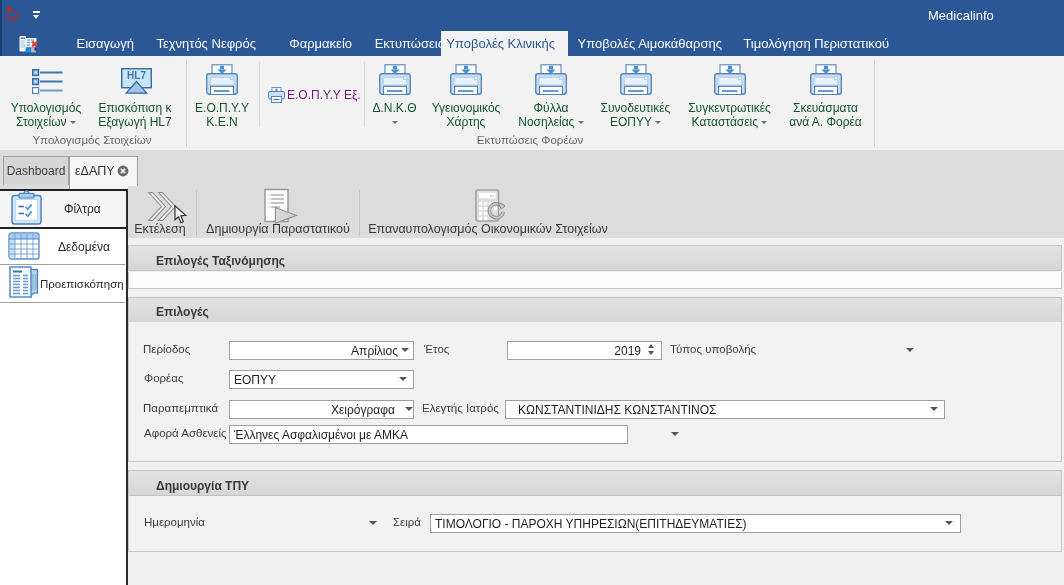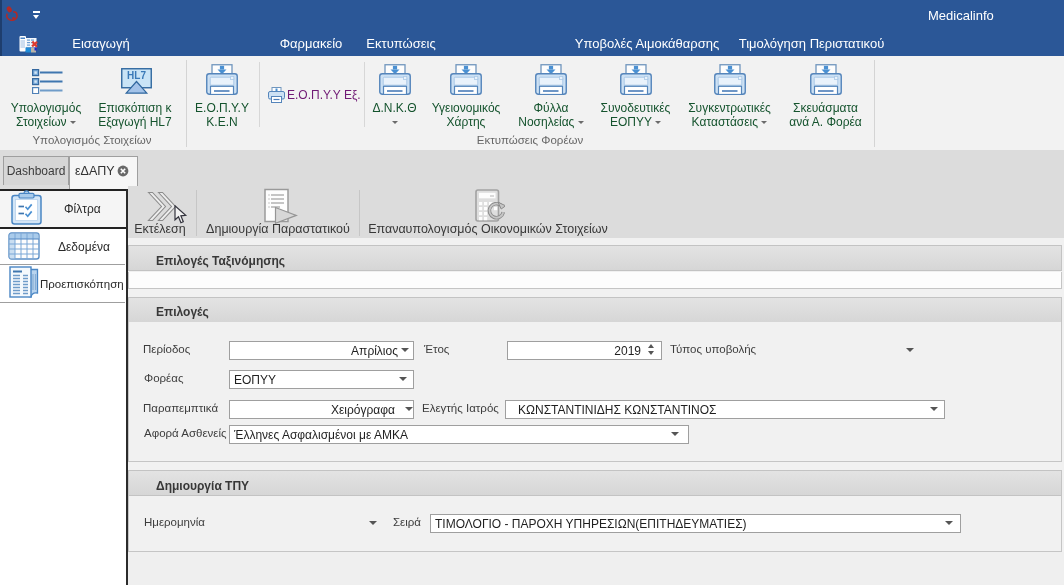--- a/index.html
+++ b/index.html
@@ -2,21 +2,21 @@
 <html><head>
 <meta charset="utf-8">
 <style>
   html,body{margin:0;padding:0;}
   body{font-family:"Liberation Sans",sans-serif;}
   #win{position:relative;width:1064px;height:585px;background:#f1f1f1;overflow:hidden;}
   .abs{position:absolute;}
   
   #titlebar{left:0;top:0;width:1064px;height:56px;background:#2b5797;}
   #apptitle{left:928px;top:8px;width:140px;color:#fff;font-size:13px;}
-  .rtab{top:31px;height:25px;color:#fff;font-size:13px;text-align:center;line-height:25px;white-space:nowrap;}
+  .rtab{top:31px;height:25px;color:#fff;font-size:13px;text-align:right;line-height:25px;white-space:nowrap;}
   .rtab.active{background:#f2f2f2;color:#2b5797;}
   
   #ribbon{left:0;top:56px;width:1064px;height:94px;background:#f2f2f2;border-bottom:1px solid #d0d0d0;}
   .rsep{top:60px;height:87px;width:1px;background:#d4d4d4;}
   .rsep2{top:62px;height:65px;width:1px;background:#d7d7d7;}
   .rbtn{top:102px;font-size:12px;line-height:13.5px;color:#14532d;text-align:center;white-space:nowrap;}
   .rgrouplabel{top:134px;font-size:11.5px;color:#666;text-align:center;white-space:nowrap;}
   .smalltext{font-size:12px;color:#701a75;white-space:nowrap;}
   .daw{display:inline-block;width:0;height:0;border-left:3px solid transparent;border-right:3px solid transparent;border-top:3.5px solid #6b6b6b;vertical-align:2px;}
   
@@ -67,22 +67,24 @@
       <rect x="12" y="4.5" width="3" height="1.2" fill="#6d9ed2"></rect>
     <rect x="8" y="7" width="3" height="1.2" fill="#6d9ed2"></rect>
       <rect x="12" y="7" width="3" height="1.2" fill="#6d9ed2"></rect>
     <rect x="8" y="9.5" width="3" height="1.2" fill="#6d9ed2"></rect>
     <path d="M14.2 5.8 l1.5 1.7 1.7-1.5 1.5 1.7 -1.7 1.5 1.6 1.8 -1.7 1.5 -1.6-1.8 -1.7 1.5 -1.5-1.7 1.7-1.5 -1.5-1.7 z" fill="#dd3b30"></path>
     <rect x="6.5" y="12.5" width="5.5" height="5" fill="#1e8bd8"></rect>
     <rect x="12" y="13" width="5" height="4.5" fill="#b9b4a8"></rect>
     <rect x="15.5" y="12.5" width="2" height="3" fill="#2222cc"></rect>
   </svg>
   <div class="abs rtab" style="left:68px;width:66px">Εισαγωγή</div>
+  <div class="abs rtab" style="left:147px;width:109px">Τεχνητός Νεφρός</div>
   <div class="abs rtab" style="left:270px;width:82px">Φαρμακείο</div>
   <div class="abs rtab" style="left:358px;width:86px">Εκτυπώσεις</div>
+  <div class="abs rtab active" style="left:441px;width:127px;padding-right:13px;box-sizing:border-box">Υποβολές Κλινικής</div>
   <div class="abs rtab" style="left:572px;width:150px">Υποβολές Αιμοκάθαρσης</div>
   <div class="abs rtab" style="left:734px;width:155px">Τιμολόγηση Περιστατικού</div>
 
   <div id="ribbon" class="abs"></div>
   <div class="abs rsep" style="left:186px"></div>
   <div class="abs rsep2" style="left:259px"></div>
   <div class="abs rsep2" style="left:364px"></div>
   <div class="abs rsep" style="left:874px"></div>
 
   <svg width="0" height="0" style="position:absolute">
@@ -284,21 +286,21 @@
   <div class="carr" style="left:399px;top:377px"></div>
 
   <div class="abs flabel" style="left:143px;top:402px">Παραπεμπτικά</div>
   <div class="abs input" style="left:229px;top:400px;width:185px;height:19px;text-align:right;padding:1px 18px 0 3px">Χειρόγραφα</div>
   <div class="carr" style="left:405px;top:407px"></div>
   <div class="abs flabel" style="left:422px;top:402px">Ελεγτής Ιατρός</div>
   <div class="abs input" style="left:505px;top:400px;width:440px;height:19px;padding:1px 16px 0 12px">ΚΩΝΣΤΑΝΤΙΝΙΔΗΣ ΚΩΝΣΤΑΝΤΙΝΟΣ</div>
   <div class="carr" style="left:930px;top:407px"></div>
 
   <div class="abs flabel" style="left:144px;top:427px">Αφορά Ασθενείς</div>
-  <div class="abs input" style="left:229px;top:425px;width:460px;height:19px;padding:1px 16px 0 4px">Έλληνες Ασφαλισμένοι με ΑΜΚΑ</div>
+  <div class="abs input" style="left:229px;top:425px;width:399px;height:19px;padding:1px 16px 0 4px">Έλληνες Ασφαλισμένοι με ΑΜΚΑ</div>
   <div class="carr" style="left:671px;top:432px"></div>
 
   <div class="abs flabel" style="left:144px;top:516px">Ημερομηνία</div>
   <div class="carr" style="left:369px;top:521px"></div>
   <div class="abs flabel" style="left:393px;top:516px">Σειρά</div>
   <div class="abs input" style="left:430px;top:514px;width:531px;height:19px;padding:1px 16px 0 4px">ΤΙΜΟΛΟΓΙΟ - ΠΑΡΟΧΗ ΥΠΗΡΕΣΙΩΝ(ΕΠΙΤΗΔΕΥΜΑΤΙΕΣ)</div>
   <div class="carr" style="left:945px;top:521px"></div>
 </div>
 
 </body></html>

